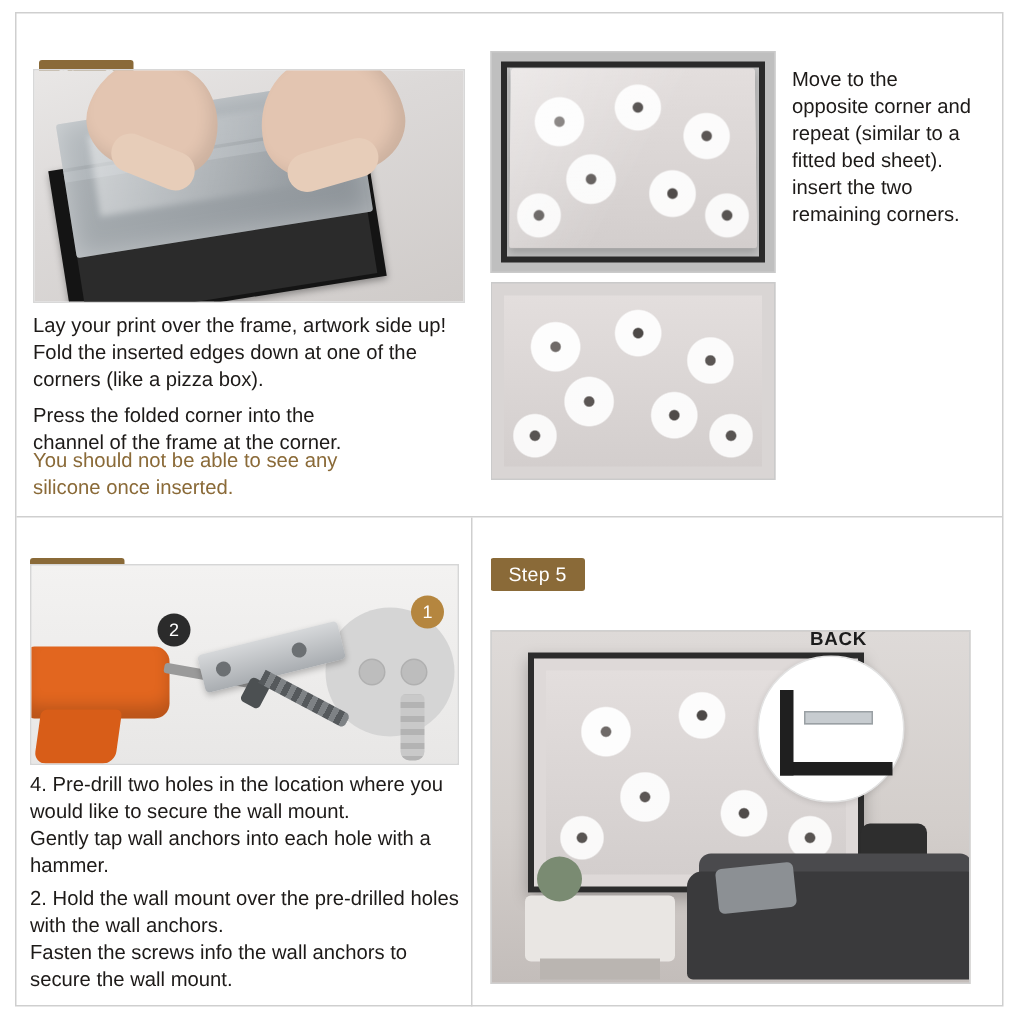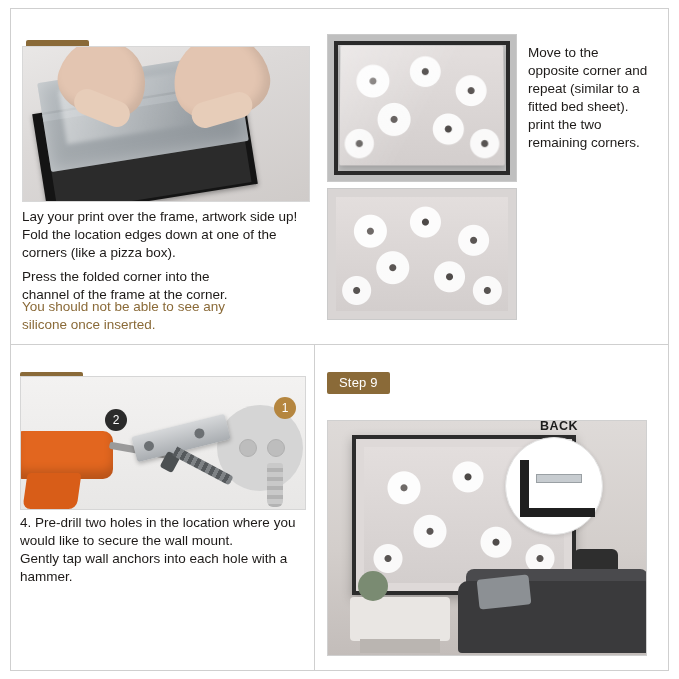--- a/index.html
+++ b/index.html
@@ -285,27 +285,27 @@
   <div class="photo flowerbox" id="p3b">
     <div class="darkedge"></div>
     <div class="fl-art"></div>
     <div class="wrapglow"></div>
   </div>
 
   <div class="photo" id="p3c">
     <div class="fl-art"></div>
   </div>
 
-  <div class="cap cap3">Lay your print over the frame, artwork side up! Fold the location edges down at one of the corners (like a pizza box).</div>
+  <div class="cap cap3">Lay your print over the frame, artwork side up! Fold the inserted edges down at one of the corners (like a pizza box).</div>
   <div class="cap cap3b">Press the folded corner into the
 channel of the frame at the corner.</div>
   <div class="cap cap3c brown">You should not be able to see any
 silicone once inserted.</div>
   <div class="cap cap3r">Move to the opposite corner and repeat (similar to a fitted bed sheet).
-print the two remaining corners.</div>
+insert the two remaining corners.</div>
 
   <div class="badge s4">Step 2</div>
 
   <div class="photo" id="p4">
     <div class="wall"></div>
     <div class="circle"></div>
     <div class="hole1"></div>
     <div class="hole2"></div>
     <div class="anchor"></div>
     <div class="drill"></div>
@@ -313,22 +313,24 @@
     <div class="bit"></div>
     <div class="plate"></div>
     <div class="screwhead"></div>
     <div class="screw"></div>
     <div class="numdot n1">1</div>
     <div class="numdot n2">2</div>
   </div>
 
   <div class="cap cap4a">4. Pre-drill two holes in the location where you would like to secure the wall mount.
 Gently tap wall anchors into each hole with a hammer.</div>
-
-  <div class="badge s5">Step 9</div>
+  <div class="cap cap4b">2. Hold the wall mount over the pre-drilled holes with the wall anchors.
+Fasten the screws info the wall anchors to secure the wall mount.</div>
+
+  <div class="badge s5">Step 5</div>
 
   <div class="photo" id="p5">
     <div class="room"></div>
     <div class="artframe">
       <div class="fl-art"></div>
     </div>
     <div class="lamp"></div>
     <div class="lampstem"></div>
     <div class="sofaback"></div>
     <div class="sofa"></div>

